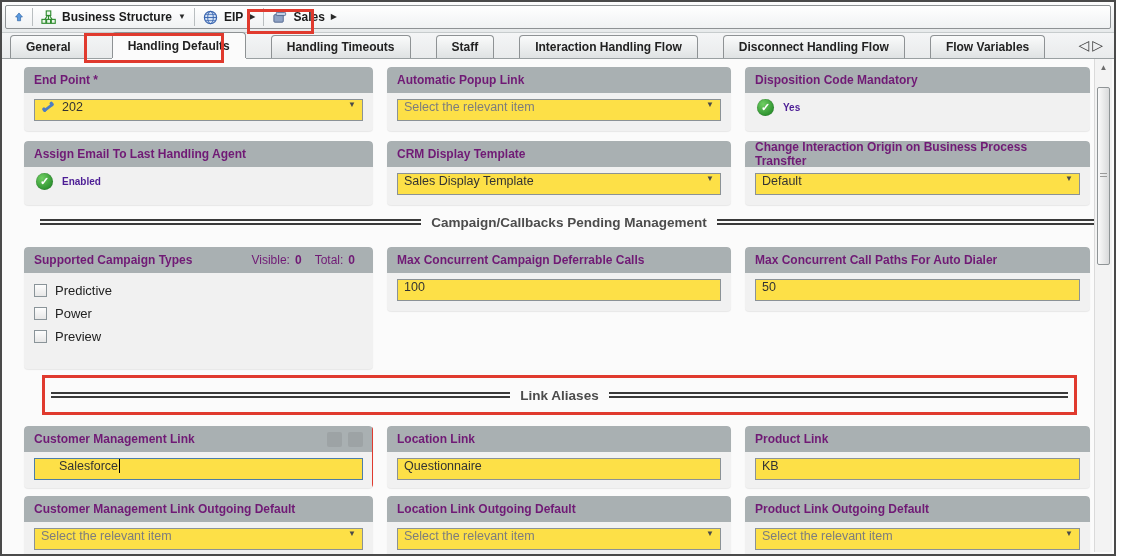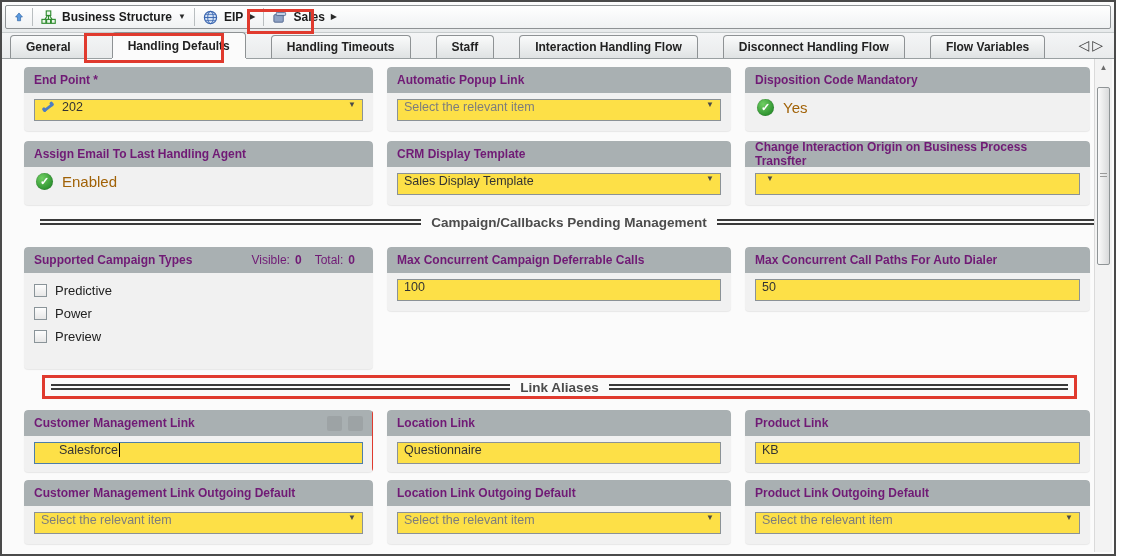--- a/index.html
+++ b/index.html
@@ -61,39 +61,39 @@
     flex:1; height:22px; background:#fde047; border:1px solid #8b9296;
     display:flex; align-items:flex-start; padding:0 6px; font-size:12.5px; color:#333;
   }
   .dropdown { cursor:pointer; }
   .dropdown .ddtext { flex:1; white-space:nowrap; overflow:hidden; }
   .dropdown .ddarrow { font-size:8px; color:#4a4a4a; margin-left:4px; }
   .placeholder .ddtext, .placeholder { color:#7d7d7d; }
   .textbox.focused { border:1px solid #4d7ea8;padding-left:24px; }
   .caret { display:inline-block; width:1px; height:14px; background:#000; margin-left:1px; vertical-align:middle; }
   .statusrow { display:flex; align-items:center; gap:9px; padding-left:2px; }
-  .statustext { font-size:15px; color:#a16207; }
+  .statustext { font-size:10px; color:#4c1d95;font-weight:bold; }
   .checkcircle {
     width:17px; height:17px; border-radius:50%;
     background:radial-gradient(circle at 35% 30%, #6fce62, #2f9431 70%);
     color:#fff; font-size:11px; font-weight:bold; display:flex; align-items:center; justify-content:center;
     box-shadow:inset 0 0 1px rgba(0,0,0,0.4);
   }
   .cbcol { display:flex; flex-direction:column; gap:8px; padding:10px 10px 0 10px; }
   .cbrow { display:flex; align-items:center; gap:8px; font-size:13px; color:#222; cursor:pointer; }
   .cb {
     width:13px; height:13px; border:1px solid #8a9499; background:linear-gradient(#fdfdfd,#e7e7e7);
     flex:0 0 13px;
   }
   
   .divider { display:flex; align-items:center; height:26px; margin:4px 16px 0 16px; }
   .dline { flex:1; height:6px; border-top:2px solid #3a3a3a; border-bottom:2px solid #3a3a3a; }
   .dtext { margin:0 10px; font-size:13.5px; font-weight:bold; color:#4c4c4c; white-space:nowrap; }
   .la-box {
-    width:1035px; height:24px; margin:6px 0 0 18px; border:3px solid #e03a2e;
+    width:1035px; height:40px; margin:6px 0 0 18px; border:3px solid #e03a2e;
     display:flex; align-items:center; padding:0 6px;
   }
   .la-box .divider { flex:1; margin:0; height:100%; }
   .mt10 { margin-top:10px; } .mt12 { margin-top:12px; } .mt11 { margin-top:11px; } .mt8 { margin-top:8px; }
   
   .redbox { position:absolute; border:3px solid #e03a2e; pointer-events:none; z-index:50; }
   .red-outline { position:relative; }
   .red-outline::after {
     content:""; position:absolute; left:-5px; right:-2px; top:-4px; bottom:-4px;
     border:3px solid #e03a2e; pointer-events:none; z-index:50;
@@ -245,20 +245,21 @@
             <span class="ddarrow">▼</span>
           </div>
         </div>
       </div>
       <div class="group h64">
         <div class="ghead">
             <span>Change Interaction Origin on Business Process Transfter</span>
           </div>
         <div class="gbody">
           <div class="dropdown">
+            <span class="ddtext">Default</span>
             <span class="ddarrow">▼</span>
           </div>
         </div>
       </div>
     </div>
 
     <div class="divider">
       <div class="dline"></div>
       <span class="dtext">Campaign/Callbacks Pending Management</span>
       <div class="dline"></div>

